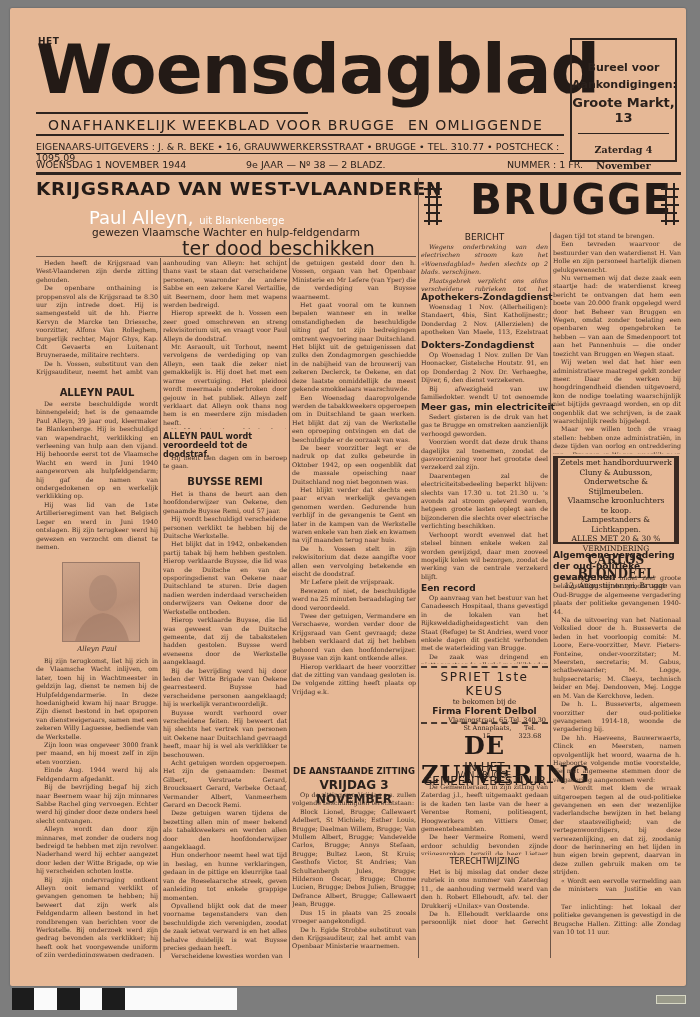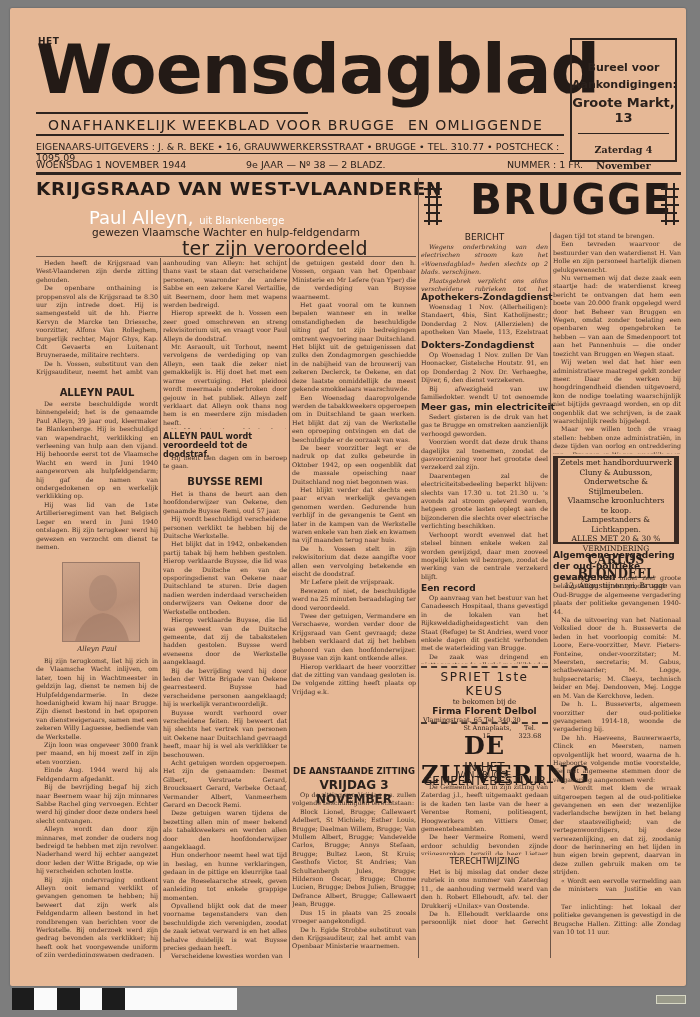--- a/index.html
+++ b/index.html
@@ -67,21 +67,21 @@
   <hr>
   <div class="sm">Zaterdag 4 November</div>
 </div>
 
 <div class="abs h-krijg">KRIJGSRAAD VAN WEST-VLAANDEREN</div>
 <div class="abs h-paul">
   <span>Paul Alleyn,</span>
   <small>uit Blankenberge</small>
 </div>
 <div class="abs h-gew">gewezen Vlaamsche Wachter en hulp-feldgendarm</div>
-<div class="abs h-ter">ter zijn veroordeeld</div>
+<div class="abs h-ter">ter dood beschikken</div>
 <div class="hline" style="left:36px;top:256px;width:380px;"></div>
 
 <svg class="abs tree" style="left:423px;top:181px;" viewBox="0 0 20 46">
   <g stroke="#2b211c" stroke-width="2" fill="none">
       <line x1="6" y1="2" x2="6" y2="44"></line>
       <line x1="14" y1="2" x2="14" y2="44"></line>
       <line x1="1" y1="8" x2="19" y2="8"></line>
       <line x1="2" y1="16" x2="18" y2="16"></line>
       <line x1="1" y1="24" x2="19" y2="24"></line>
       <line x1="3" y1="32" x2="17" y2="32"></line>
@@ -204,21 +204,21 @@
 <div class="abs sub-h" style="left:421px;top:583px;">Een record</div>
 <div class="abs col" style="left:421px;top:594px;width:127px;height:70px;">
   <p>Op aanvraag van het bestuur van het Canadeesch Hospitaal, thans gevestigd in de lokalen van het Rijksweldadigheidsgesticht van den Staat (Refuge) te St Andries, werd voor enkele dagen dit gesticht verbonden met de waterleiding van Brugge.</p>
   <p>De zaak was dringend en niettegenstaande allerlei moeilijkheden wist de Waterdienst de verbinding — die meer dan 2 km. lang was — in tien</p>
 </div>
 
 <div class="abs ad" style="left:421px;top:666px;width:127px;height:54px;">
   <div style="font:12px 'DejaVu Sans',sans-serif;letter-spacing:1.5px;margin-top:2px;">SPRIET 1ste KEUS</div>
   <div style="font:7px 'DejaVu Serif',serif;">te bekomen bij de</div>
   <div style="font:bold 9px 'DejaVu Sans',sans-serif;">Firma Florent Delbol</div>
-  <div style="font:6.5px 'DejaVu Serif',serif;display:flex;justify-content:flex-start;padding:0 2px;">
+  <div style="font:6.5px 'DejaVu Serif',serif;display:flex;justify-content:flex-end;padding:0 2px;">
       <span>Vlamingstraat, 65.</span>
       <span>Tel. 340.30</span>
     </div>
   <div style="font:6.5px 'DejaVu Serif',serif;display:flex;justify-content:center;padding:0 2px;margin-left:38px;">
       <span>St Annaplaats, 15.</span>
       <span>Tel. 323.68</span>
     </div>
 </div>
 
 <div class="abs zuiv" style="left:421px;top:731px;width:127px;">DE ZUIVERING</div>

